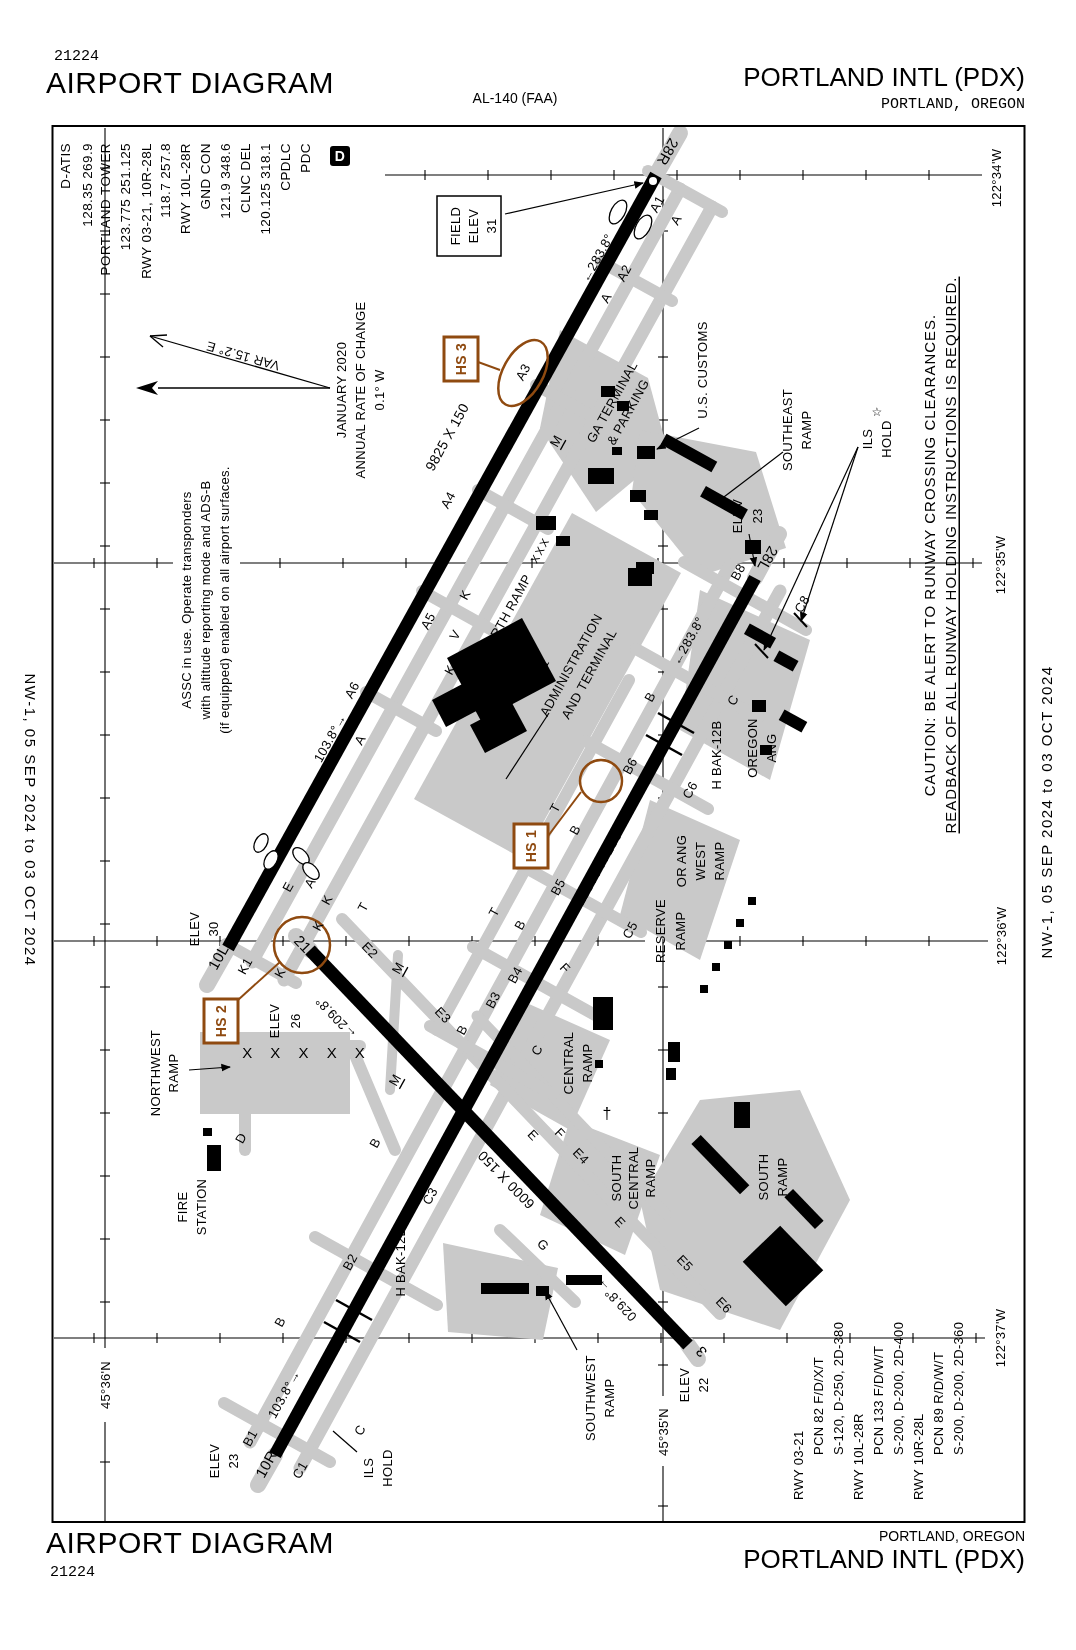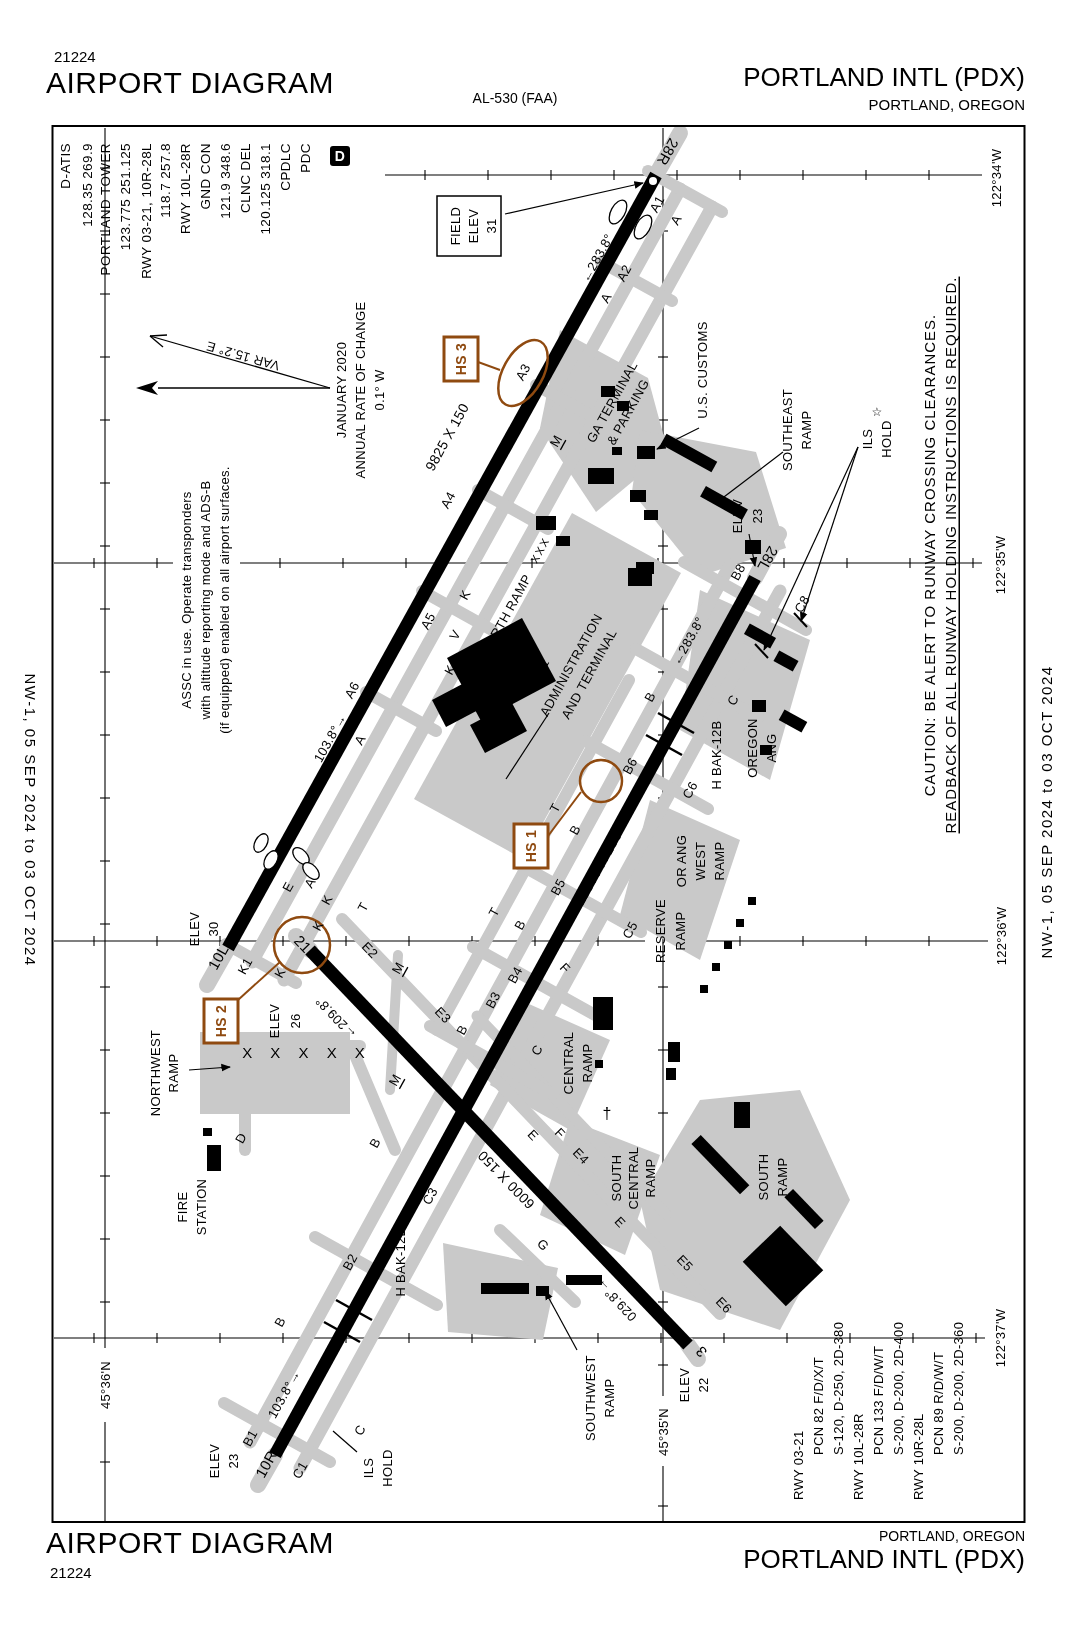--- a/index.html
+++ b/index.html
@@ -2,21 +2,21 @@
 <html><head>
 <meta charset="utf-8">
 <style>
   html,body{margin:0;padding:0;background:#fff;}
   .page{position:relative;width:1076px;height:1650px;background:#fff;overflow:hidden;
         font-family:"Liberation Sans",sans-serif;color:#000;}
   .page svg{position:absolute;left:0;top:0;}
   .hdr{position:absolute;white-space:nowrap;}
   .t-big{font-size:30px;letter-spacing:.5px;}
   .t-med{font-size:26px;}
-  .t-sm{font-size:15px;}
+  .t-sm{font-size:15px;font-family:Liberation Mono, monospace;}
   .t-xs{font-size:14px;}
   .ra{text-align:left;}
   svg text{font-family:"Liberation Sans",sans-serif;}
 </style>
 </head>
 <body>
 
 <div class="page">
 
   <svg width="1076" height="1650" viewBox="0 0 1076 1650">
@@ -456,21 +456,21 @@
       </g>
 
     <rect x="52.5" y="126" width="972" height="1396" fill="none" stroke="#000" stroke-width="2"></rect>
 
     <text x="25" y="820" transform="rotate(90 25 820)" text-anchor="middle" font-size="15" letter-spacing="1.5">NW-1,  05 SEP 2024  to  03 OCT 2024</text>
     <text x="1052" y="812" transform="rotate(-90 1052 812)" text-anchor="middle" font-size="15" letter-spacing="1.5">NW-1,  05 SEP 2024  to  03 OCT 2024</text>
   </svg>
 
   <div class="hdr t-sm" style="left:54px;top:48px;">21224</div>
   <div class="hdr t-big" style="left:46px;top:66px;">AIRPORT DIAGRAM</div>
-  <div class="hdr t-xs" style="left:440px;top:90px;width:150px;text-align:center;">AL-530 (FAA)</div>
+  <div class="hdr t-xs" style="left:440px;top:90px;width:150px;text-align:center;">AL-140 (FAA)</div>
   <div class="hdr t-med ra" style="right:51px;top:62px;">PORTLAND INTL (PDX)</div>
   <div class="hdr t-sm ra" style="right:51px;top:96px;">PORTLAND, OREGON</div>
 
   <div class="hdr t-big" style="left:46px;top:1526px;">AIRPORT DIAGRAM</div>
   <div class="hdr t-sm" style="left:50px;top:1564px;">21224</div>
   <div class="hdr t-xs ra" style="right:51px;top:1528px;">PORTLAND, OREGON</div>
   <div class="hdr t-med ra" style="right:51px;top:1544px;">PORTLAND INTL (PDX)</div>
 </div>
 
 </body></html>

